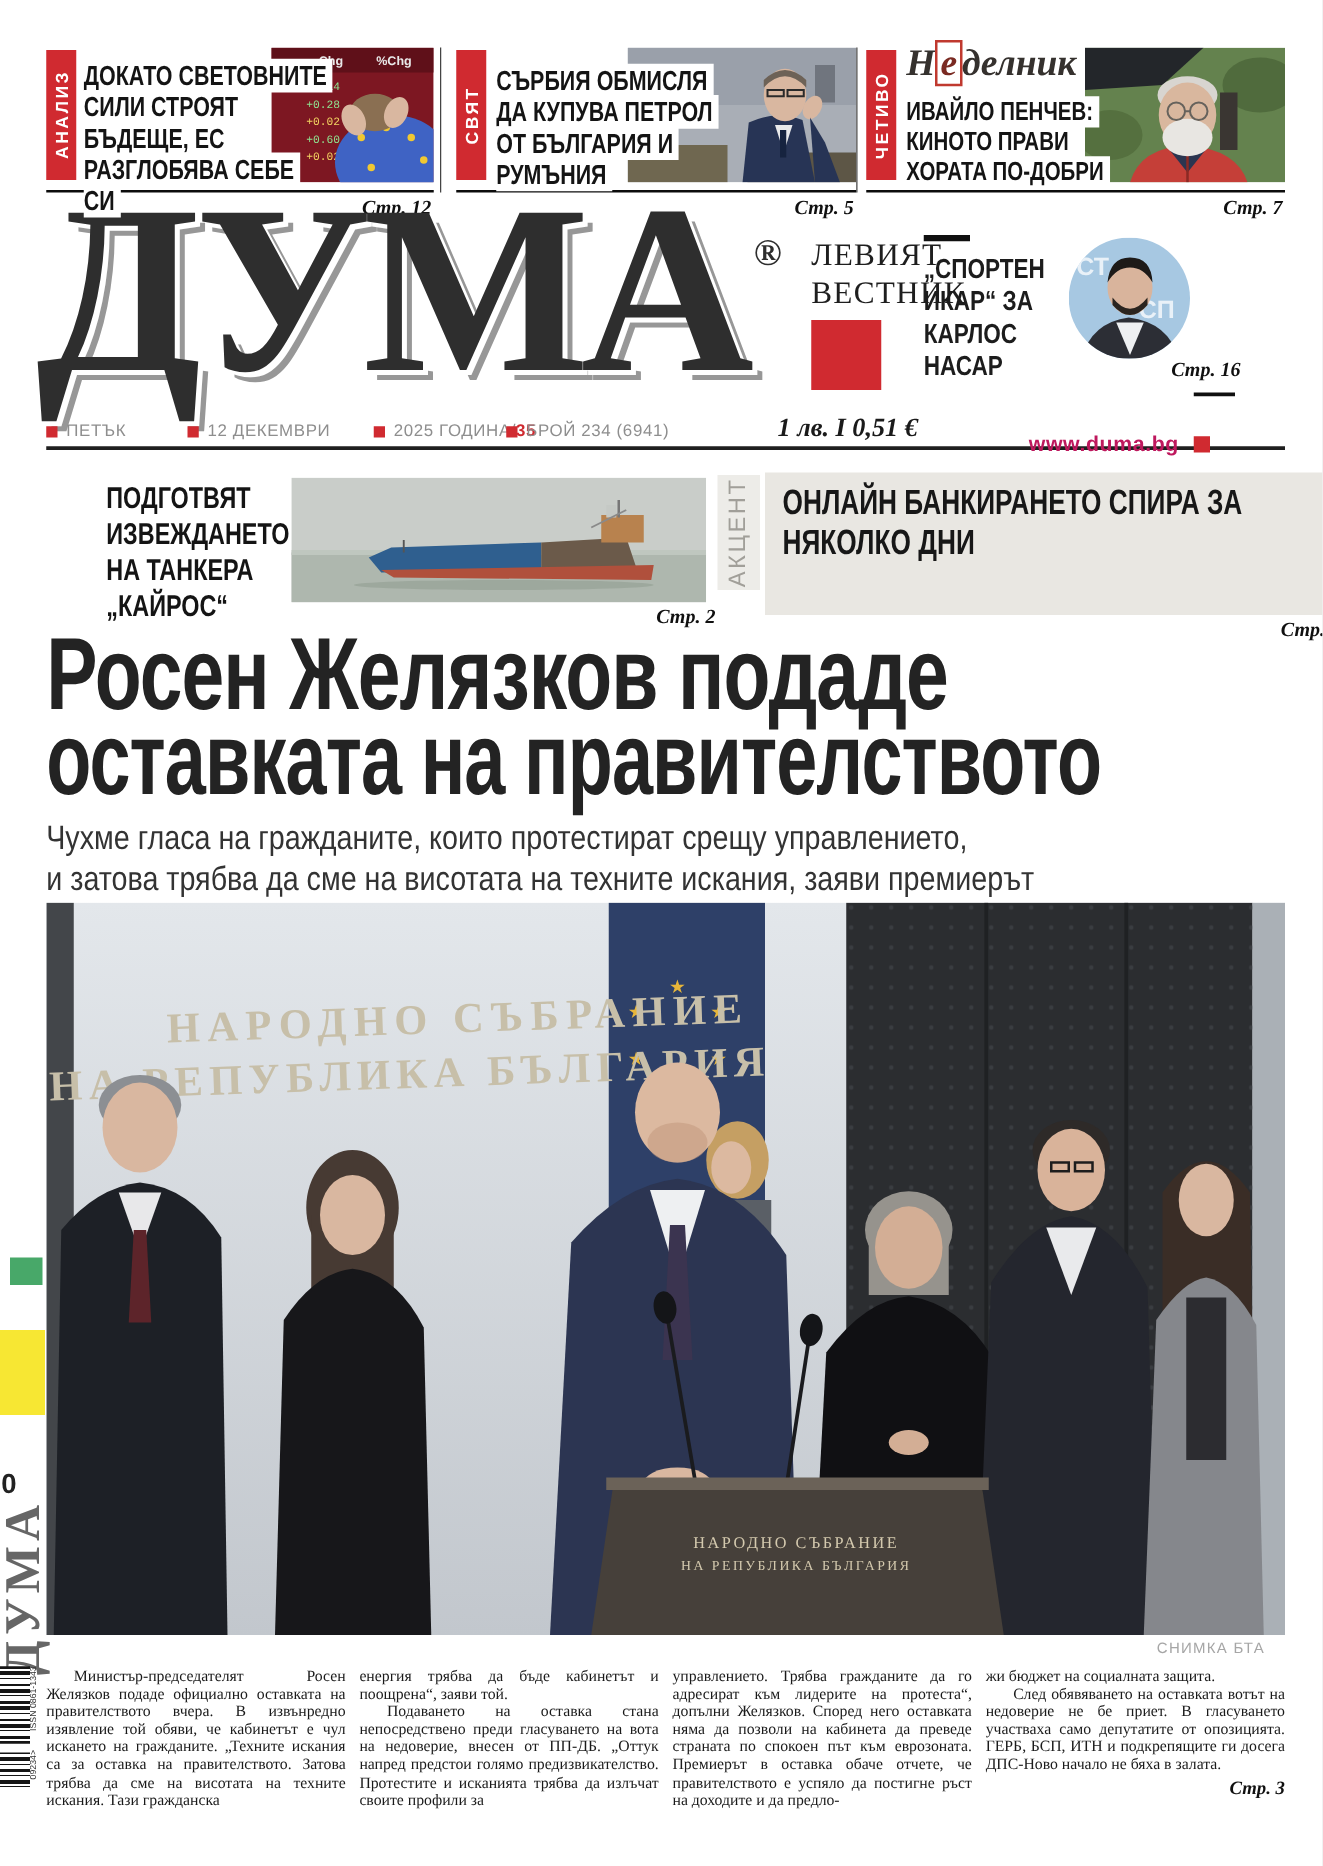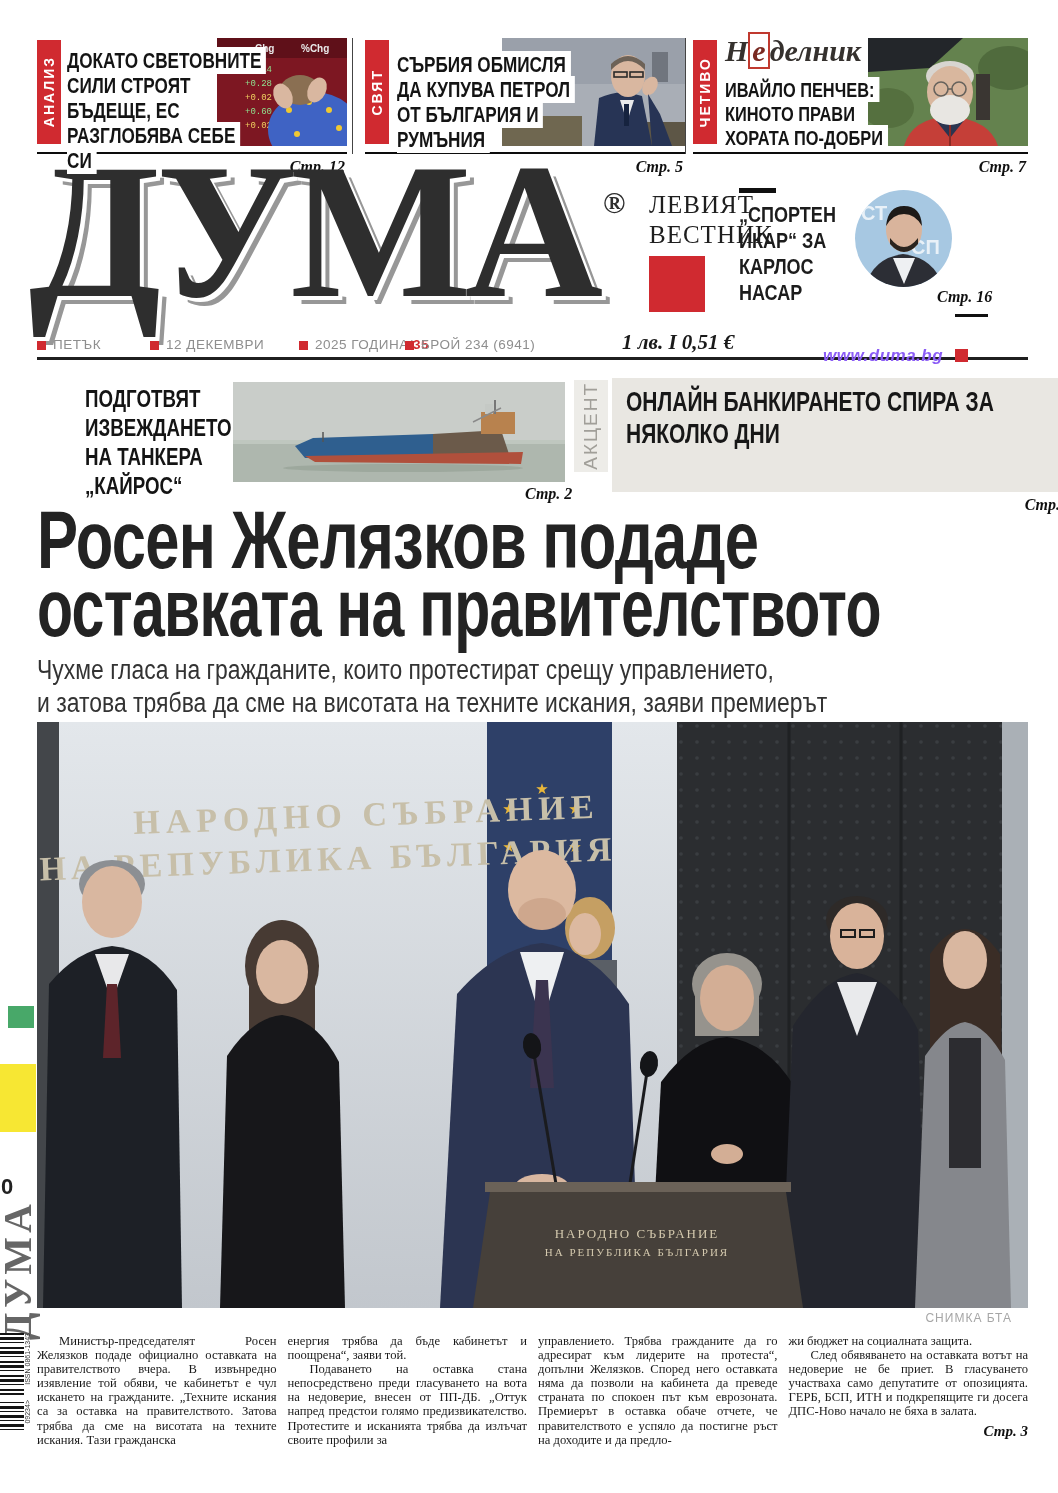--- a/index.html
+++ b/index.html
@@ -163,21 +163,21 @@
   <div class="abs" style="top:337px;left:37px;width:991px;height:22px;">
     <span class="abs dl" style="left:0;"><span class="dlsq"></span><span>ПЕТЪК</span></span>
     <span class="abs dl" style="left:113px;"><span class="dlsq"></span><span>12 ДЕКЕМВРИ</span></span>
     <span class="abs dl" style="left:235px;padding-left:27px;"><span class="dlsq"></span><span>2025 ГОДИНА/</span><span style="color:#d02a30;font-weight:700;">35</span></span>
     <span class="abs dl" style="left:368px;"><span class="dlsq"></span><span>БРОЙ 234 (6941)</span></span>
     <span class="abs" style="left:585px;top:-7px;font:italic 700 21px 'Liberation Serif',serif;color:#1a1a1a;">1 лв. I 0,51 €</span>
   </div>
 
   <div class="abs" style="top:357px;left:37px;width:991px;height:3px;background:#1f1f1f;"></div>
   <div class="abs" style="top:346px;left:823px;z-index:2;">
-    <span class="cond" style="font-size:17px;letter-spacing:.5px;color:#8b5cf6;font-style:italic;">www.duma.bg</span>
+    <span class="cond" style="font-size:17px;letter-spacing:.5px;color:#be185d;">www.duma.bg</span>
     <span style="display:inline-block;width:13px;height:13px;background:#d02a30;margin-left:8px;vertical-align:-1px;"></span>
   </div>
 
   <div class="abs" style="top:378px;left:37px;width:991px;height:132px;margin-left:48px;">
     <div class="abs" style="left:0;top:6px;width:190px;transform:scaleX(.78);transform-origin:0 0;">
       <div class="cond" style="font-size:24px;line-height:29px;color:#141414;">ПОДГОТВЯТ ИЗВЕЖДАНЕТО НА ТАНКЕРА „КАЙРОС“</div>
     </div>
     <div class="abs" style="left:148px;top:4px;width:332px;height:100px;overflow:hidden;">
       <svg width="332" height="100" viewBox="0 0 332 100">
         <rect width="332" height="100" fill="#c9cdc9"></rect>

